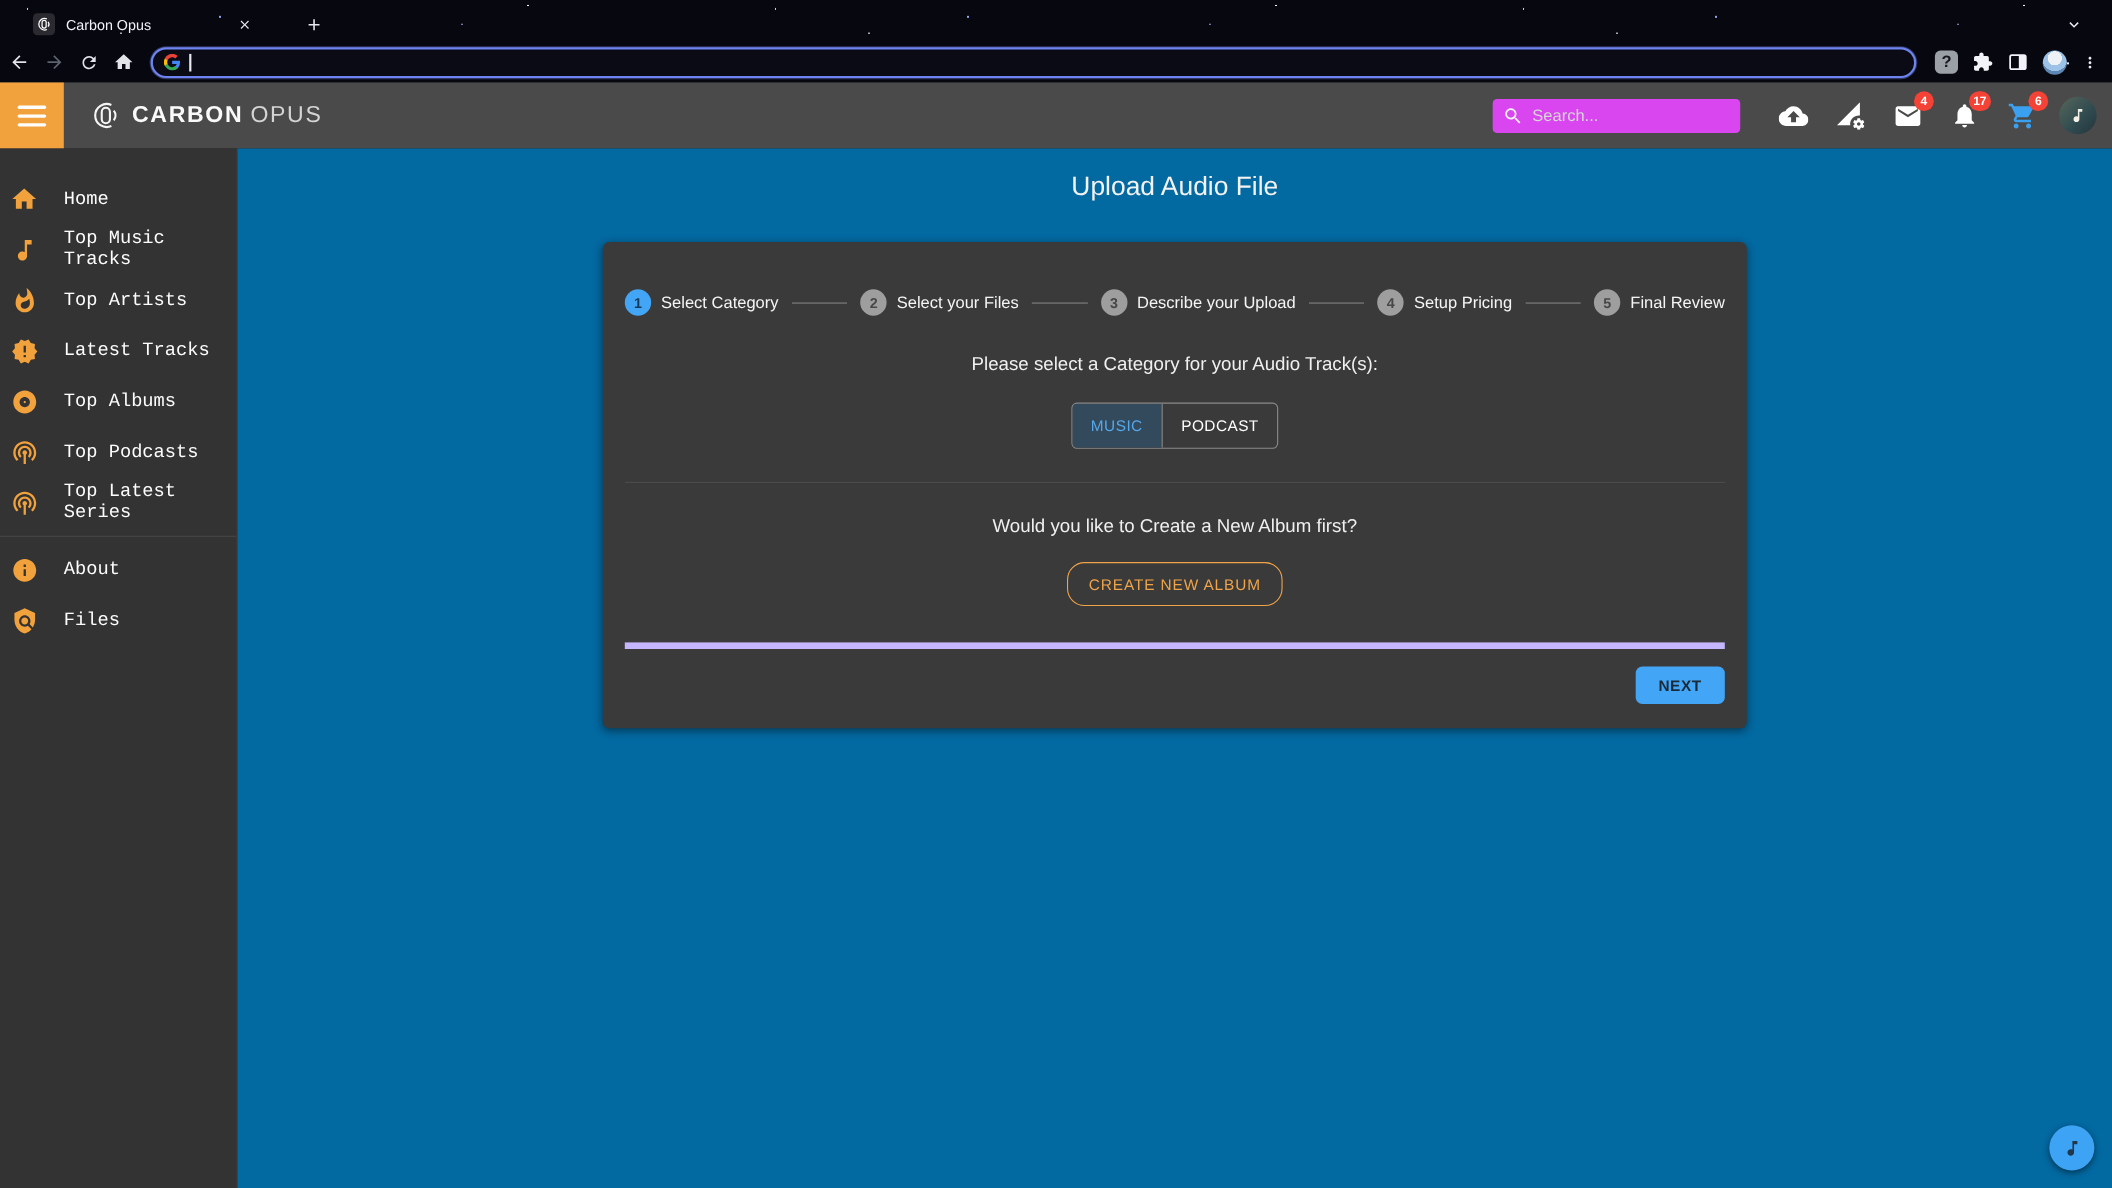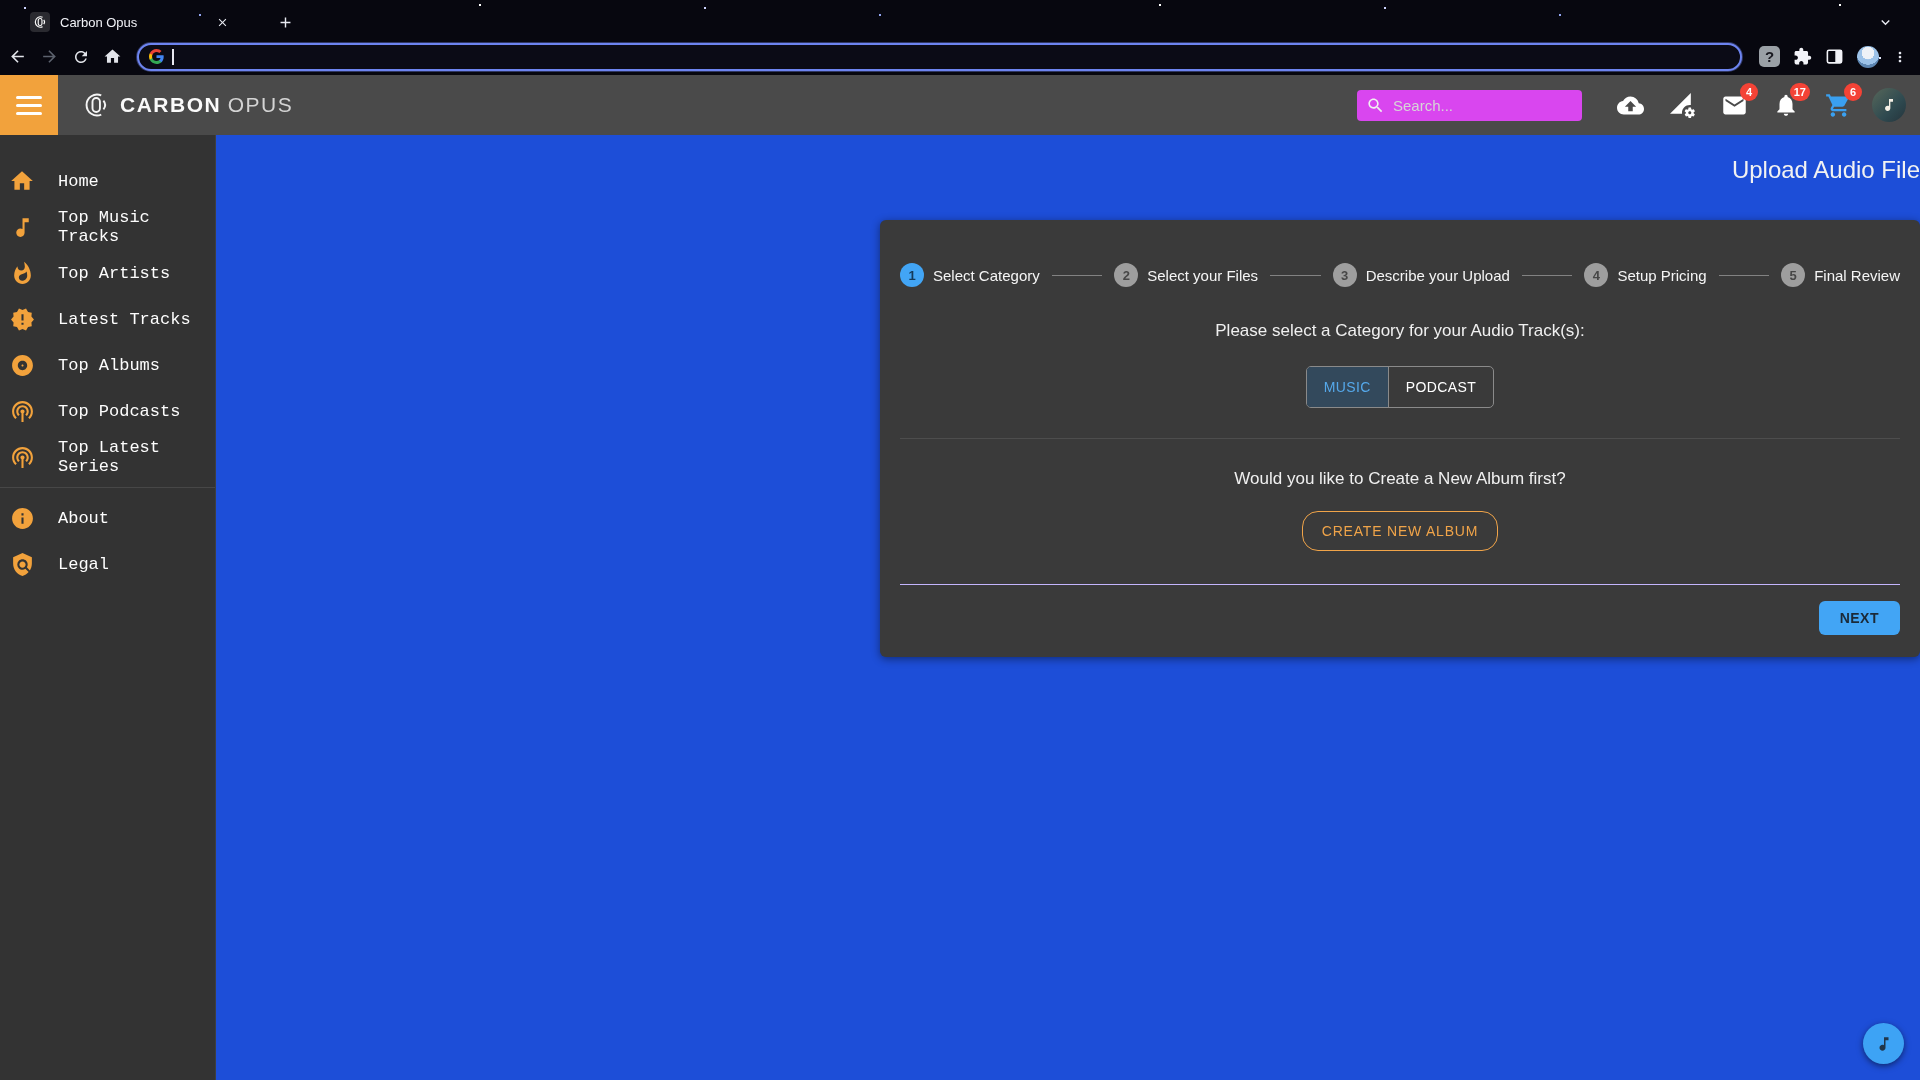--- a/index.html
+++ b/index.html
@@ -69,21 +69,21 @@
                display:flex; align-items:center; justify-content:center; }
 
   
   .body-row { flex:1; display:flex; min-height:0; }
   .sidebar { width:216px; flex:none; background:#333333; border-right:1px solid #3f3f3f; padding-top:23px; }
   .side-item { height:46px; display:flex; align-items:center; padding-left:8px; cursor:pointer;font-family:Liberation Mono, monospace; }
   .side-item .ic { width:28px; display:flex; justify-content:center; flex:none; }
   .side-item .lbl { margin-left:22px; font-size:17px; color:#fdfdfd; }
   .side-div { height:1px; background:#474747; margin:7px 0; }
 
-  .main { flex:1; display:flex; flex-direction:column; align-items:flex-end; background:#1d4ed8; }
+  .main { flex:1; display:flex; flex-direction:column; align-items:center; background:#0369a1; }
   .page-title { margin-top:21px; font-size:24px; font-weight:400; color:#f2f2f2; }
 
   .card { width:1040px; margin-top:36px; background:#3a3a3a; border-radius:6px;
           box-shadow:0 2px 8px rgba(0,0,0,.45); padding:43px 20px 0 20px; }
 
   .stepper { display:flex; align-items:center; width:100%; }
   .step { display:flex; align-items:center; flex:none; }
   .step-circle { width:24px; height:24px; border-radius:50%; background:#9e9e9e; color:#474747;
                  font-size:13px; font-weight:600; display:flex; align-items:center; justify-content:center; }
   .step.active .step-circle { background:#42a5f5; color:#143a5a; }
@@ -98,21 +98,21 @@
                 border:none; color:#fff; cursor:pointer; }
   .toggle-btn.selected { background:#33495c; color:#55a8ea; }
   .toggle-btn + .toggle-btn { border-left:1px solid #8a8a8a; }
 
   .card-div { height:1px; background:#4d4d4d; margin-top:30px; }
   .prompt-2 { margin-top:30px; }
   .create-wrap { display:flex; justify-content:center; margin-top:22px; }
   .create-btn { background:transparent; border:1px solid #f0a449; border-radius:16px; color:#f0a449;
                 font-size:14px; letter-spacing:.8px; padding:11px 19px; cursor:pointer; }
   .card-footer { display:flex; justify-content:flex-end; padding:16px 0 22px 0; margin-top:33px;
-                 border-top:1px solid #c4b5fd; }
+                 border-top:6px solid #c4b5fd; }
   .next-btn { background:#42a5f5; border:none; border-radius:6px; color:#1b2a38;
               font-size:14px; font-weight:600; letter-spacing:.5px; padding:9px 21px; cursor:pointer; }
 
   .fab { position:absolute; right:16px; bottom:16px; width:41px; height:41px; border-radius:50%;
          background:#3da3f5; border:none; display:flex; align-items:center; justify-content:center;
          box-shadow:0 2px 6px rgba(0,0,0,.5); cursor:pointer; }
 
   svg { display:block; }
 </style>
 </head>
@@ -331,21 +331,21 @@
             </svg>
           </span>
         <span class="lbl">About</span>
       </div>
       <div class="side-item">
         <span class="ic">
           <svg width="25" height="25" viewBox="0 0 24 24" fill="#f2a23c">
               <path d="M21 5 12 1 3 5v6c0 5.55 3.84 10.74 9 12 2.3-.56 4.33-1.9 5.88-3.71l-3.12-3.12c-1.94 1.29-4.58 1.08-6.29-.64-1.95-1.95-1.95-5.12 0-7.07 1.95-1.95 5.12-1.95 7.07 0 1.71 1.71 1.92 4.35.64 6.29l2.9 2.9C20.29 15.69 21 13.38 21 11V5zm-9 10c-1.66 0-3-1.34-3-3s1.34-3 3-3 3 1.34 3 3-1.34 3-3 3z"></path>
             </svg>
           </span>
-        <span class="lbl">Legal</span>
+        <span class="lbl">Files</span>
       </div>
     </nav>
 
     <main class="main">
       <h1 class="page-title">Upload Audio File</h1>
 
       <section class="card">
         <div class="stepper">
           <div class="step active">
             <span class="step-circle">1</span>

